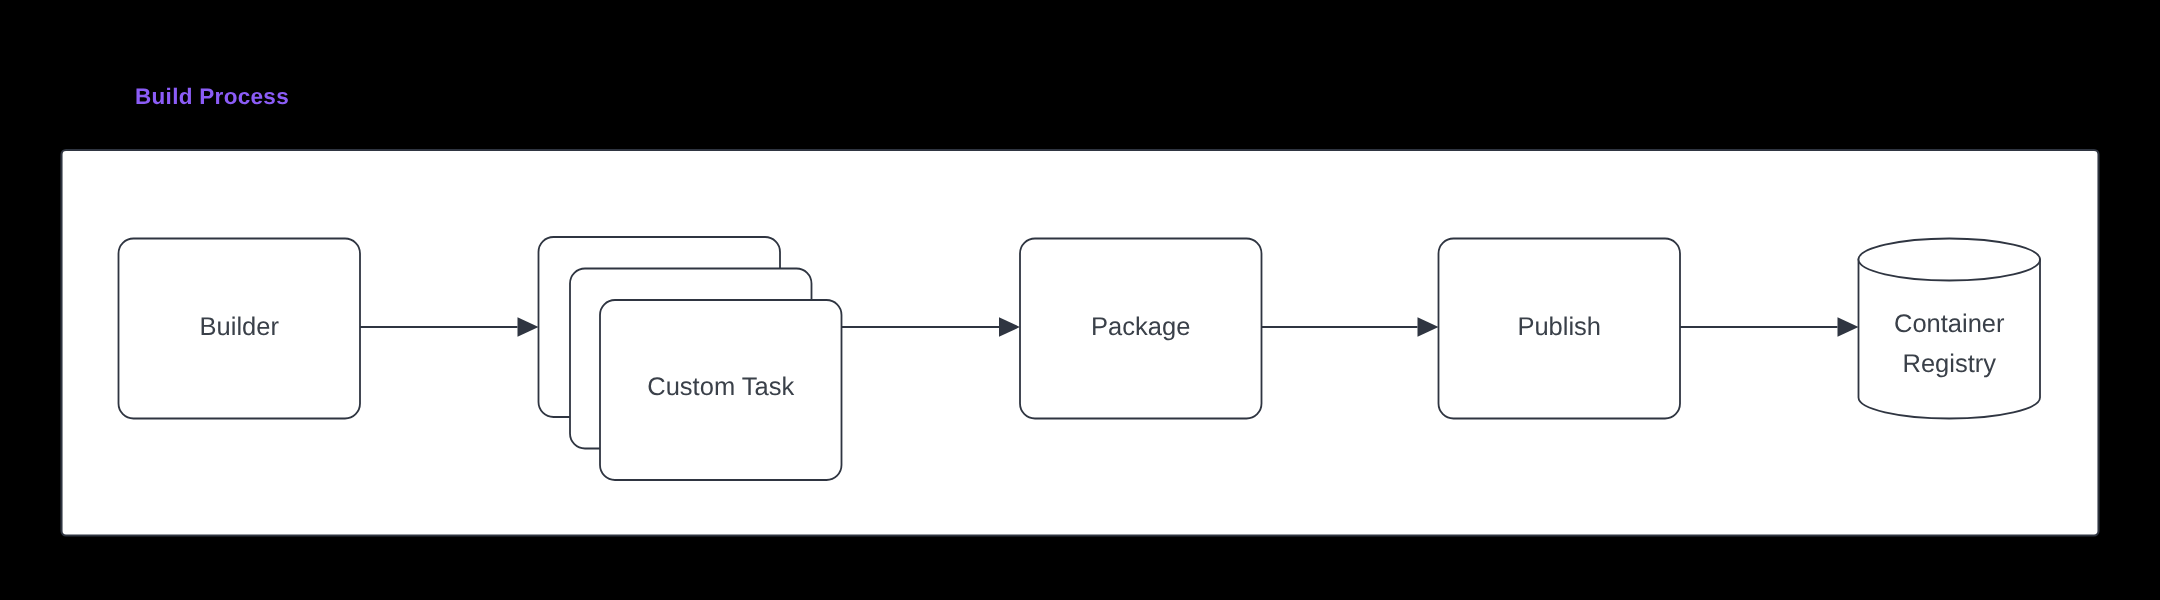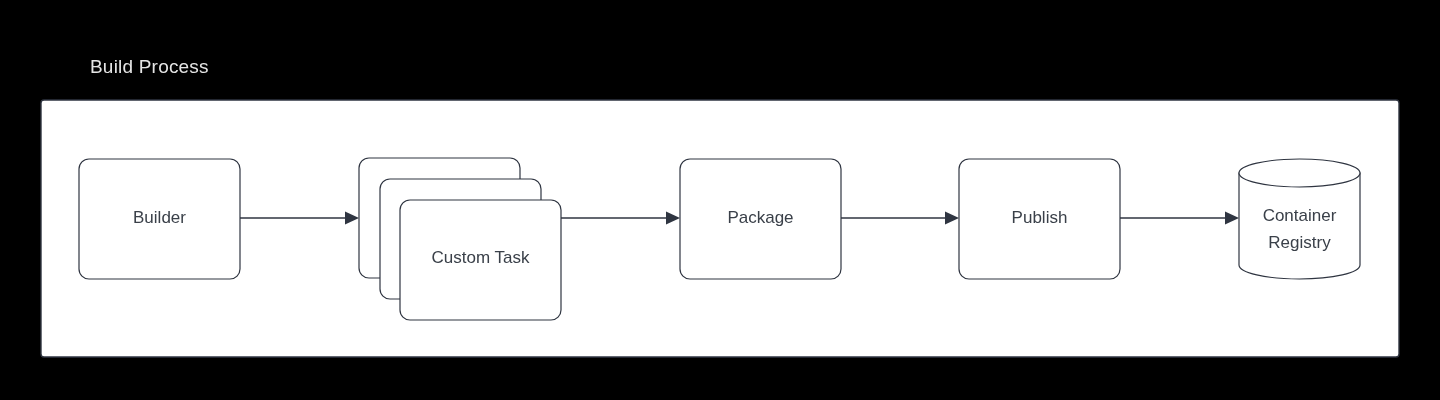--- a/index.html
+++ b/index.html
@@ -16,25 +16,26 @@
   #stage {
     position: relative;
     width: 1440px;
     height: 400px;
     background: #000000;
   }
   #diagram-title {
     position: absolute;
     left: 90px;
     top: 56px;
-    font-size: 19px;
+    font-size: 15px;
     font-family: "Liberation Sans", sans-serif;
-    color: #e5e5e5;
+    color: #8b5cf6;
     letter-spacing: 0.2px;
     white-space: nowrap;
+    font-weight: bold;
   }
   #canvas-svg {
     position: absolute;
     left: 0;
     top: 0;
   }
   .node-label {
     font-family: "Liberation Sans", sans-serif;
     font-size: 17px;
     fill: #3a4049;

